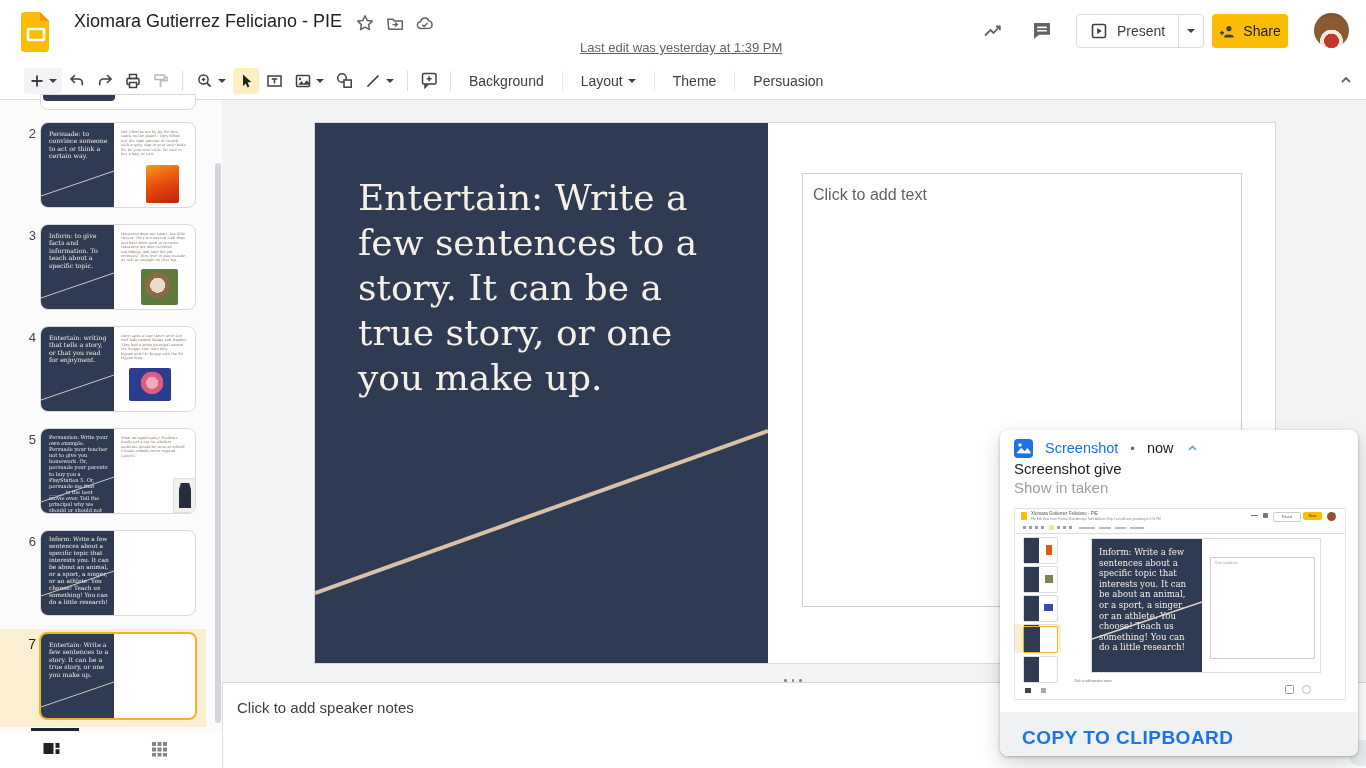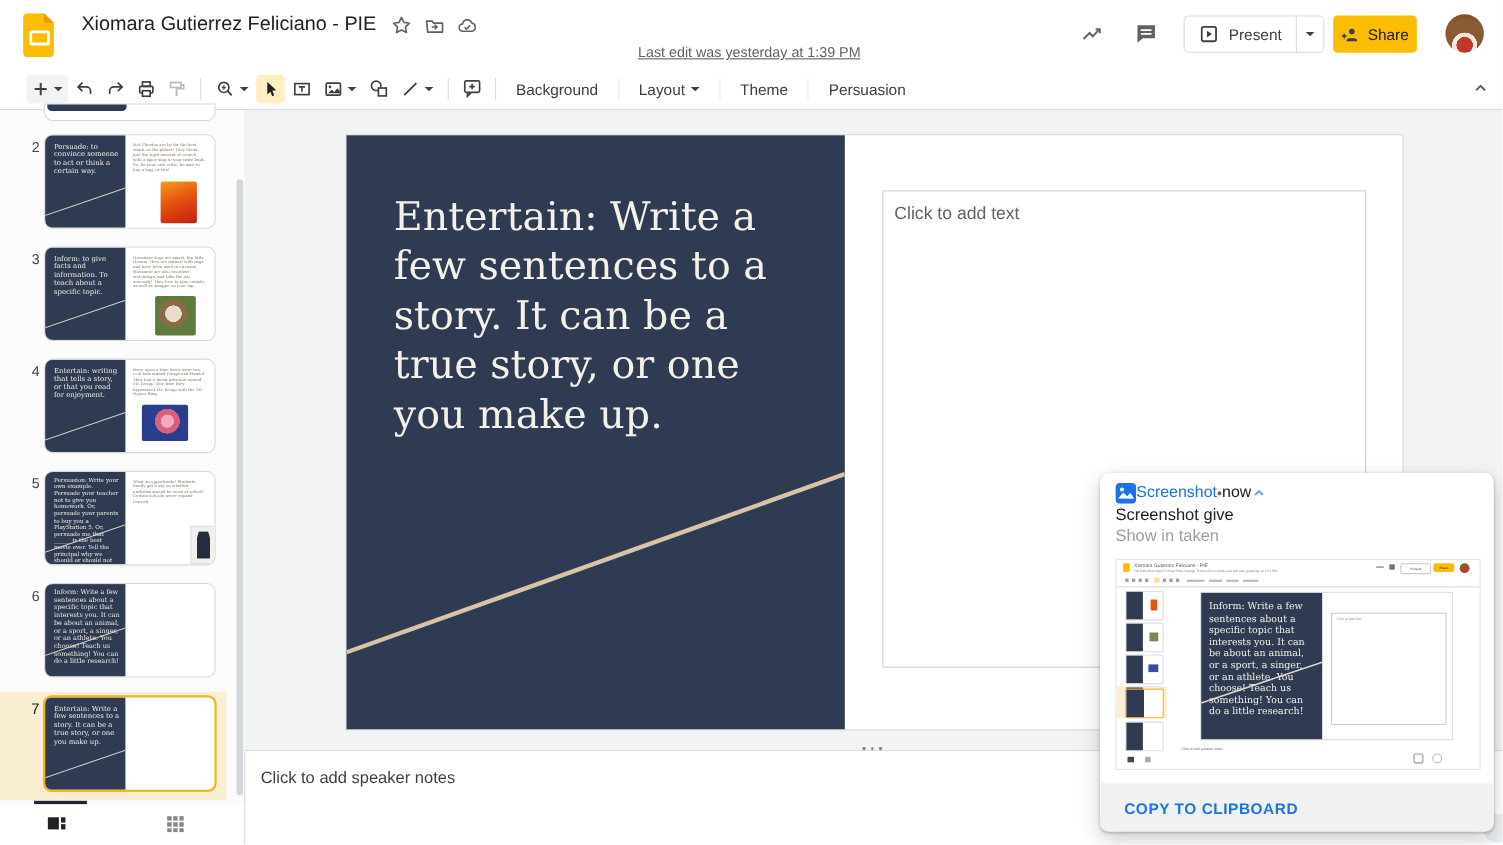--- a/index.html
+++ b/index.html
@@ -49,29 +49,29 @@
   #text-placeholder{position:absolute;left:10px;top:12px;font-size:16px;color:#5f6368;}
   
   #divider{left:222px;top:682px;width:1144px;height:1px;background:#d8d8d8;}
   #divider-handle{left:784px;top:679px;gap:5px;}
   #divider-handle i{width:2.6px;height:2.6px;border-radius:50%;background:#80868b;display:block;}
   #notes-area{left:222px;top:683px;width:1144px;height:85px;background:#fff;border-left:1px solid #dcdcdc;}
   #notes-text{position:absolute;left:14px;top:16px;font-size:15px;color:#3c4043;}
   
   #popup{left:1000px;top:430px;width:358px;height:326px;background:#fff;border-radius:8px;
          box-shadow:0 1px 3px rgba(0,0,0,.25),0 8px 20px rgba(0,0,0,.18);z-index:50;}
-  #popup-header{left:14px;top:7px;gap:0;height:22px;}
+  #popup-header{left:14px;top:7px;gap:12px;height:22px;}
   #popup-app{font-size:14.5px;color:#1a73e8;}
   #popup-dot{font-size:13px;color:#5f6368;}
   #popup-time{font-size:14.5px;color:#202124;}
   #popup-title{left:14px;top:30px;font-size:15px;color:#202124;}
   #popup-sub{left:14px;top:49px;font-size:15px;color:#9aa0a6;}
   #preview{left:14px;top:78px;width:330px;height:190px;border:1px solid #e4e4e4;background:#fff;overflow:hidden;}
   #popup-footer{left:0;top:282px;width:358px;height:44px;background:#eff1f2;border-radius:0 0 8px 8px;}
-  #popup-action{position:absolute;left:22px;top:15px;font-size:14px;font-weight:bold;color:#1a73e8;letter-spacing:.5px;}
+  #popup-action{position:absolute;left:22px;top:15px;font-size:19px;font-weight:bold;color:#1a73e8;letter-spacing:.5px;}
   
   .mini-card{position:absolute;left:8px;width:33px;height:25px;background:#fff;border:1px solid #ddd;border-radius:2px;}
   .mini-navy{position:absolute;left:0;top:0;width:15px;height:100%;background:#2f3b52;}
 </style>
 </head>
 <body>
 
 <div id="app">
 
   <div id="header" class="abs">

